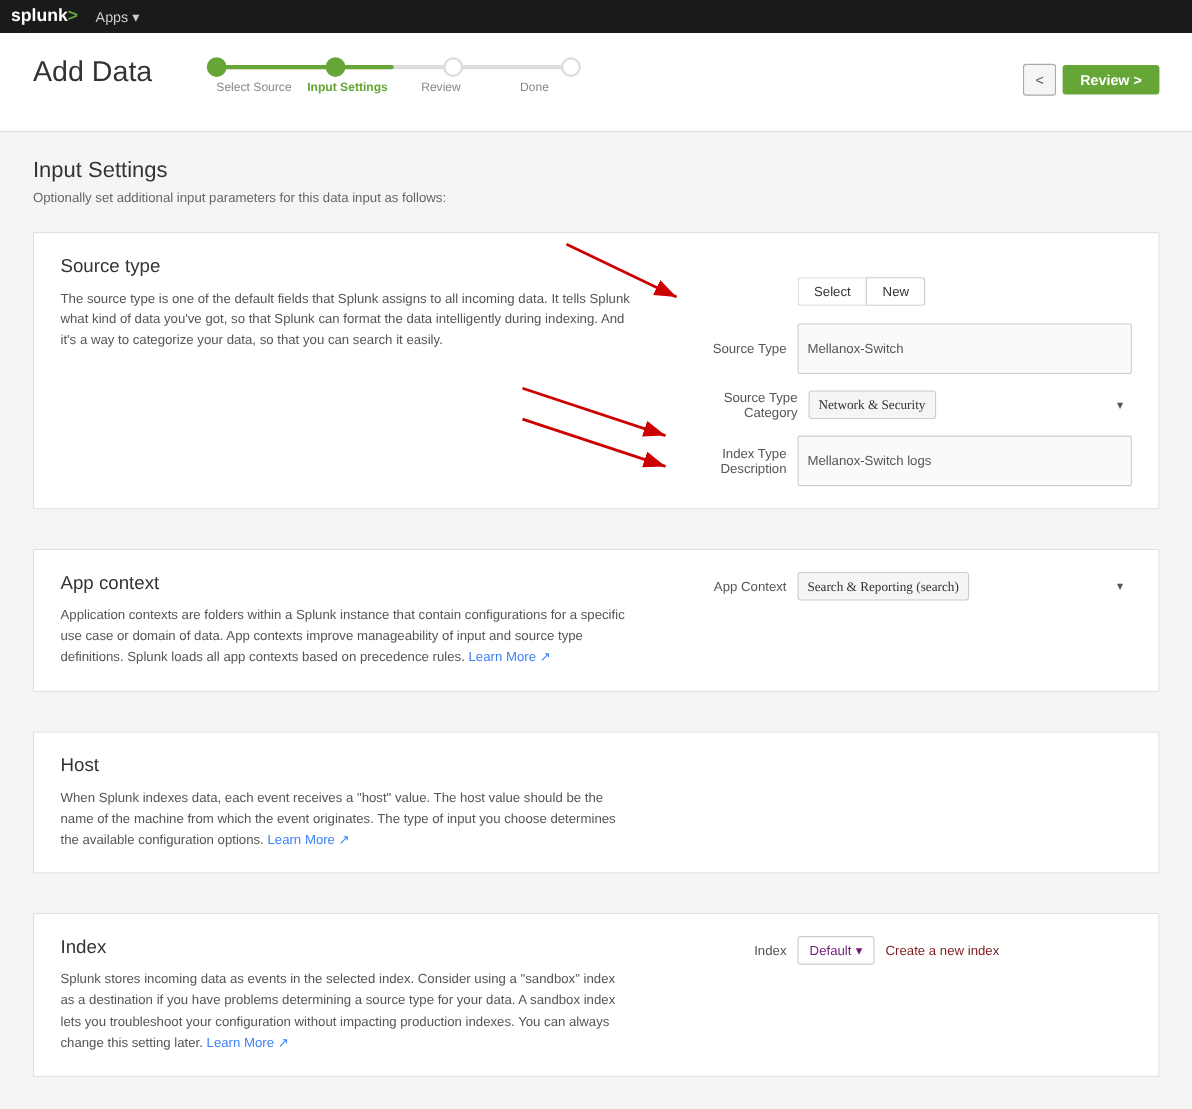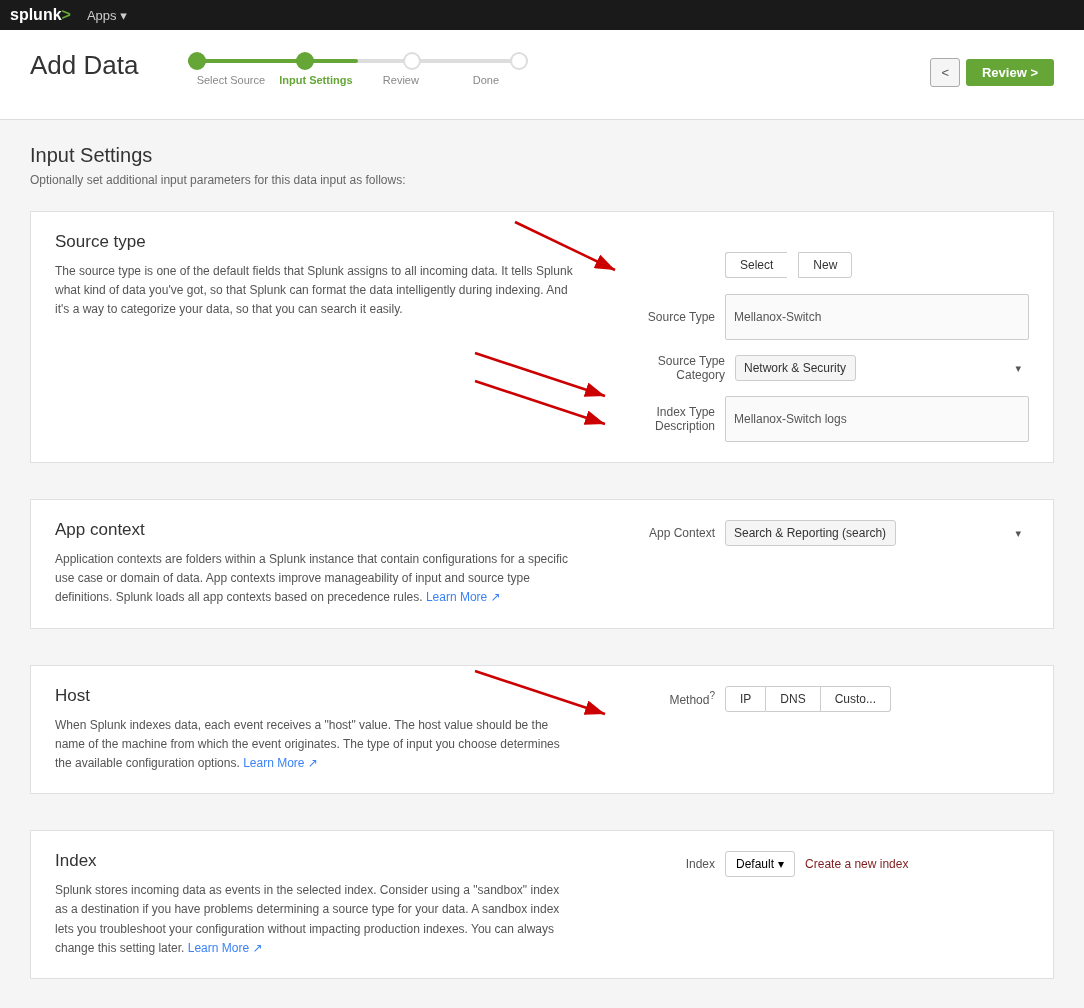--- a/index.html
+++ b/index.html
@@ -206,38 +206,39 @@
       flex: 1;
       padding: 5px 8px;
       border: 1px solid #ccc;
       border-radius: 3px;
       font-size: 12px;
       color: #333;
       background: #f5f5f5;
       appearance: none;
       -webkit-appearance: none;
       cursor: pointer;
+      font-family: Liberation Serif, serif;
     }
     .select-wrapper {
       flex: 1;
       position: relative;
     }
     .select-wrapper::after {
       content: '▾';
       position: absolute;
       right: 8px;
       top: 50%;
       transform: translateY(-50%);
       pointer-events: none;
       color: #555;
       font-size: 11px;
     }
     .btn-group {
       display: flex;
-      gap: 11px;
+      gap: 0;
       margin-bottom: 2px;
     }
     .btn-select, .btn-new {
       padding: 5px 14px;
       border: 1px solid #ccc;
       background: #fff;
       font-size: 12px;
       cursor: pointer;
       color: #333;
     }
@@ -266,21 +267,21 @@
       display: flex;
       align-items: center;
       gap: 10px;
     }
     .btn-default-index {
       padding: 5px 10px;
       border: 1px solid #ccc;
       background: #fff;
       font-size: 12px;
       cursor: pointer;
-      color: #000000;
+      color: #701a75;
       border-radius: 3px;
       display: flex; align-items: flex-start; gap: 4px;
     }
     .create-index-link {
       color: #7f1d1d;
       font-size: 12px;
       cursor: pointer;
       text-decoration: none;
     }
 
@@ -436,41 +437,20 @@
   </div>
 
   <div class="content-block">
     <div class="left-col">
       <h3 class="block-title">Host</h3>
       <p class="block-description">
         <span>When Splunk indexes data, each event receives a "host" value. The host value should be the name of the machine from which the event originates. The type of input you choose determines the available configuration options.</span>
         <a href="#"> Learn More ↗</a>
       </p>
     </div>
-    <div class="right-col">
-      <div class="form-row" style="position:relative;">
-
-        <svg style="position:absolute; left:-160px; top:-30px; width:170px; height:70px; pointer-events:none; z-index:10;" viewBox="0 0 170 70">
-          <defs>
-            <marker id="arrowhead4" markerWidth="8" markerHeight="6" refX="8" refY="3" orient="auto">
-              <polygon points="0 0, 8 3, 0 6" fill="#cc0000"></polygon>
-            </marker>
-          </defs>
-          <line x1="20" y1="15" x2="150" y2="58" stroke="#cc0000" stroke-width="2.5" marker-end="url(#arrowhead4)"></line>
-        </svg>
-        <label class="form-label">
-          <span>Method</span><sup>?</sup>
-        </label>
-        <div class="method-btn-group">
-          <button class="method-btn">IP</button>
-          <button class="method-btn">DNS</button>
-          <button class="method-btn">Custo...</button>
-        </div>
-      </div>
-    </div>
   </div>
 
   <div class="content-block">
     <div class="left-col">
       <h3 class="block-title">Index</h3>
       <p class="block-description">
         <span>Splunk stores incoming data as events in the selected index. Consider using a "sandbox" index as a destination if you have problems determining a source type for your data. A sandbox index lets you troubleshoot your configuration without impacting production indexes. You can always change this setting later.</span>
         <a href="#"> Learn More ↗</a>
       </p>
     </div>

